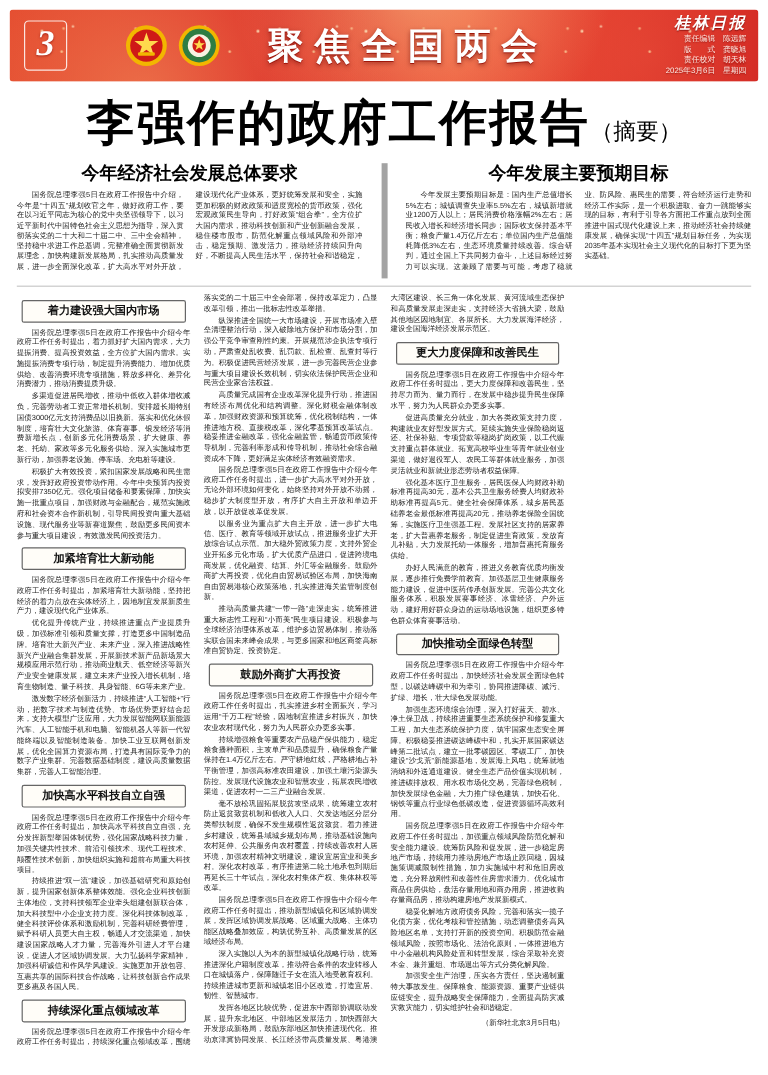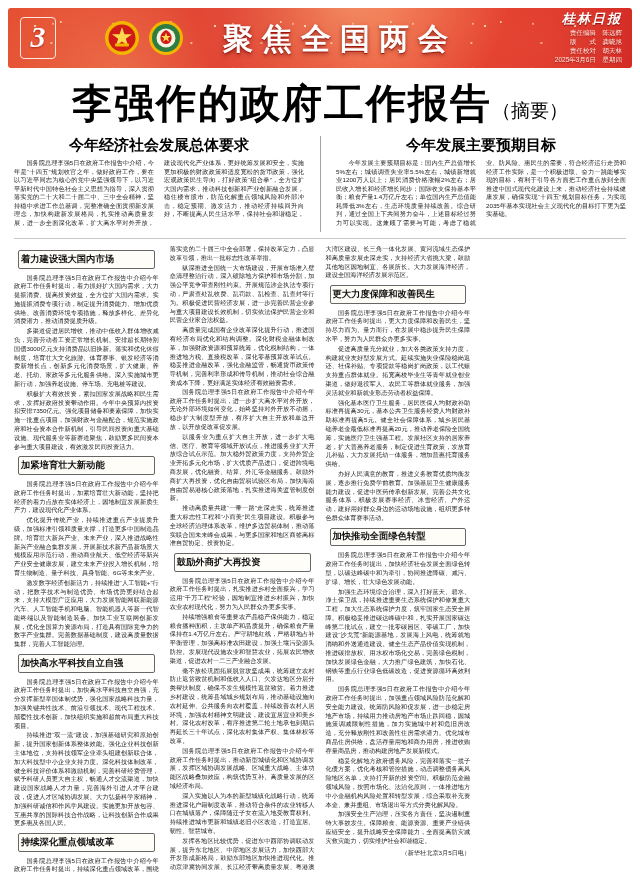--- a/index.html
+++ b/index.html
@@ -33,32 +33,32 @@
   .masthead{font:italic bold 13px/15px "Liberation Serif",serif;letter-spacing:2px;
             text-shadow:0 1px 1px rgba(100,0,0,.7);}
   .credits{margin-top:2px;font-size:6.5px;line-height:9px;color:#ffe9e2;text-shadow:0 1px 1px rgba(100,0,0,.5);}
   
   .headline{position:absolute;left:0;right:0;top:80px;text-align:center;white-space:nowrap;}
   .headline .main{font:bold 40px/46px "Liberation Sans",sans-serif;color:#000;letter-spacing:2px;}
   .headline .sub{font:normal 19px/46px "Liberation Serif",serif;color:#000;}
   
   .overview{position:absolute;left:14px;top:136px;width:612px;height:96px;display:flex;gap:16px;}
   .ovcol{flex:1 1 0;min-width:0;}
-  .ovcol + .ovcol{border-left:1px solid #a3a3a3;padding-left:15px;}
+  .ovcol + .ovcol{border-left:5px solid #a3a3a3;padding-left:15px;}
   .ovcol h2{margin:0 0 5px 0;text-align:center;font:bold 15px/18px "Liberation Sans",sans-serif;color:#000;}
   .ovtext{columns:2;column-gap:10px;font-size:6.2px;line-height:8.5px;text-align:justify;color:#222;
           height:70px;overflow:hidden;column-fill:auto;}
   .ovtext p{margin:0;text-indent:2em;}
   
   .bodywrap{position:absolute;left:14px;top:238px;width:612px;height:642px;border-top:1px solid #c9c9c9;
             padding-top:6px;box-sizing:border-box;}
   .bodycols{columns:4;column-gap:11px;column-fill:auto;height:634px;overflow:hidden;
             font-size:6.2px;line-height:8.8px;text-align:justify;color:#222;}
   .sect-head{break-inside:avoid;margin:5px 4px 5px 4px;padding:2.5px 2px;border:1px solid #666;border-radius:2px;
-             font-weight:bold;font-size:9.3px;line-height:11.5px;color:#111;background:#fffdf8;}
+             text-align:center;font-weight:bold;font-size:9.3px;line-height:11.5px;color:#111;background:#fffdf8;}
   .bodycols p{margin:0 0 1px 0;text-indent:2em;}
   .footer-note{text-align:right;font-size:6.2px;margin-top:3px;color:#222;}
 </style>
 </head>
 <body>
 
 <div class="page">
 
   <div class="banner">
     <div class="pagenum">3</div>

